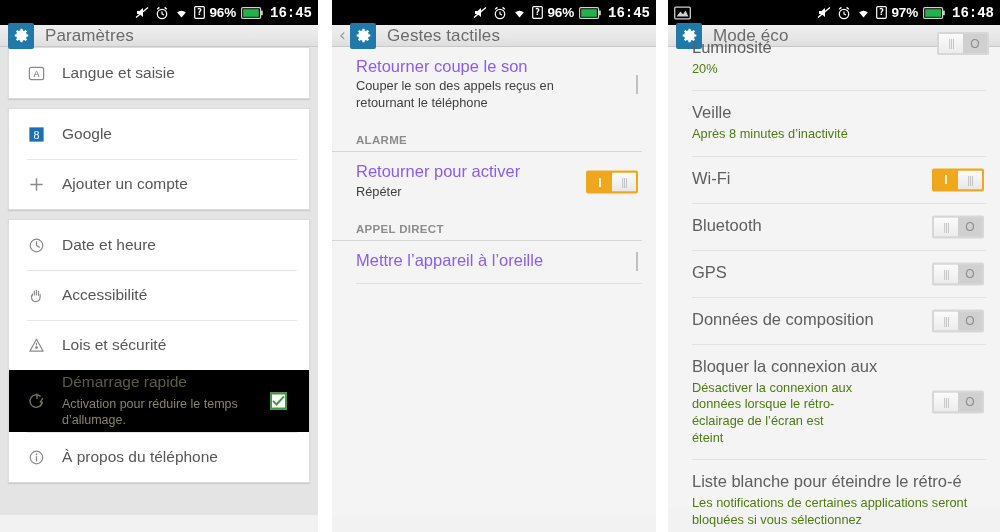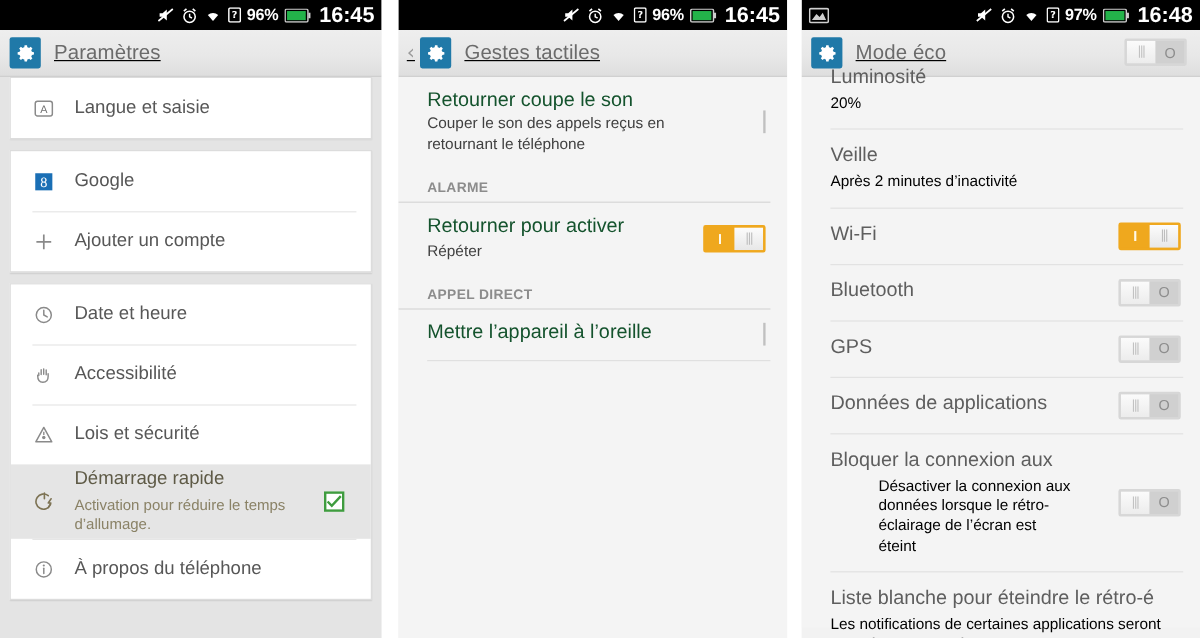--- a/index.html
+++ b/index.html
@@ -25,28 +25,28 @@
     padding:0 6px 0 6px; gap:5px;
     font-size:13px; font-weight:bold;
     position:relative;
   }
   .statusbar .left-icons{
     position:absolute; left:6px; top:0; height:25px;
     display:flex; align-items:center; gap:5px;
   }
   .sb-icon { display:inline-flex; align-items:center; }
   .sb-pct { font-size:13.5px; font-weight:bold; letter-spacing:-0.2px; }
-  .sb-time { font-size:18px; font-weight:bold; margin-left:2px; letter-spacing:0px;}
+  .sb-time { font-size:14px; font-weight:bold; margin-left:2px; letter-spacing:0px;font-family:Liberation Mono, monospace;}
 
   
   .titlebar{
-    height:39px;
+    height:22px;
     background:linear-gradient(to bottom,#eeeeee 0%,#e8e8e8 55%,#dedede 100%);
     border-bottom:1px solid #c8c8c8;
-    display:flex; align-items:center; padding-left:8px; position:relative;text-decoration:underline;
+    display:flex; align-items:center; padding-left:8px; position:relative;
   }
   .backchev{
     color:#9a9a9a; font-size:17px; line-height:1;
     margin-right:2px; margin-left:-1px; width:9px;
     font-family:"DejaVu Sans",sans-serif;
   }
   .appicon{
     width:26px;height:26px;background:#2079a8;
     border-radius:2px;display:flex;align-items:center;justify-content:center;
     flex:0 0 auto;
@@ -68,21 +68,21 @@
     display:flex; align-items:center;
     padding:0 14px 0 18px; height:50px; position:relative;
   }
   .row + .row::before{
     content:""; position:absolute; left:18px; right:12px; top:0;
     height:1px; background:#e6e6e6;
   }
   .row .ico{ width:30px; flex:0 0 30px; display:flex; align-items:center; justify-content:flex-start; }
   .row .lbl{ font-size:15.5px; color:#575757; margin-left:5px; }
   .row.highlight{
-    background:#e5e5e5; height:62px; align-items:center;
+    background:#000000; height:62px; align-items:center;
   }
   .row.highlight::before{ display:none; }
   .hl-texts{ margin-left:5px; display:flex; flex-direction:column; justify-content:center; }
   .hl-title{ font-size:15.5px; color:#5e5a46; font-weight:normal; }
   .hl-sub{ font-size:12.5px; color:#8a8266; line-height:1.26; margin-top:6px; }
   .chk-green{
     position:absolute; right:22px; top:50%; transform:translateY(-50%);
     width:17px;height:17px;border:2px solid #3f9c3f; background:#fff;
     display:flex;align-items:center;justify-content:center;
   }
@@ -91,43 +91,43 @@
   
   .p2body{ background:#f4f4f4; height:468px; padding:0 0 0 0; }
   .sect-hdr{
     font-size:11.5px; color:#8c8c8c; font-weight:bold; letter-spacing:0.3px;
     padding:11px 0 5px 24px; border-bottom:1px solid #d6d6d6;
     margin:0 14px 0 0;
   }
   .p2row{
     padding:10px 14px 12px 24px; position:relative; min-height:40px;
   }
-  .p2title{ font-size:16.5px; color:#14532d; line-height:1.18; }
+  .p2title{ font-size:16.5px; color:#8b5cf6; line-height:1.18; }
   .p2sub{ font-size:12.8px; color:#404040; line-height:1.28; margin-top:2px; max-width:245px; }
   .p2sep{ height:1px; background:#e0e0e0; margin:0 14px 0 24px; }
   .p2ctrl{ position:absolute; right:18px; top:50%; transform:translateY(-50%); }
   .chk-empty{ width:17px;height:17px;border:1px solid #c0c0c0; background:#fbfbfb; }
 
   
   .tg{ width:52px; height:23px; display:flex; border-radius:2px; overflow:hidden; }
   .tg .half{ width:50%; display:flex; align-items:center; justify-content:center; font-size:11px; line-height:1; }
   .tg.on{ border:2px solid #efa81e; background:#efa81e; }
   .tg.on .left{ background:#efa81e; color:#fff9ea; font-weight:bold; font-size:12px;}
   .tg.on .right{ background:linear-gradient(to bottom,#fcfcfc,#e7e7e7); color:#bdbdbd; font-size:11px; letter-spacing:-1px;}
   .tg.off{ border:2px solid #d7d7d7; background:#d7d7d7; }
   .tg.off .left{ background:linear-gradient(to bottom,#fbfbfb,#ececec); color:#c2c2c2; font-size:11px; letter-spacing:-1px;}
   .tg.off .right{ background:#d0d0d0; color:#8d8d8d; font-size:12px;}
 
   .p3body{ background:#f4f4f4; height:468px; }
   .p3row{ padding:12px 14px 13px 24px; position:relative; min-height:46px; }
   .p3title{ font-size:16.5px; color:#5e5e5e; line-height:1.2; white-space:nowrap; overflow:hidden; }
   .p3title.clip{ width:205px; }
   .p3title.clipwide{ width:280px; }
-  .p3sub{ font-size:12.8px; color:#000000; line-height:1.3; margin-top:3px; }
-  .p3sub.narrow{ max-width:165px;margin-left:40px; }
+  .p3sub{ font-size:12.8px; color:#4d7c0f; line-height:1.3; margin-top:3px; }
+  .p3sub.narrow{ max-width:165px; }
   .p3sep{ height:1px; background:#e2e2e2; margin:0 14px 0 24px; }
   .p3ctrl{ position:absolute; right:16px; top:50%; transform:translateY(-50%); }
   .cut-top{ padding-top:0; margin-top:-9px; }
 </style>
 </head>
 <body>
 
 <div class="panel p1">
 
   <div class="statusbar">
@@ -423,21 +423,21 @@
   <div class="p3body">
 
     <div class="p3row cut-top">
       <div class="p3title">Luminosité</div>
       <div class="p3sub">20%</div>
     </div>
     <div class="p3sep"></div>
 
     <div class="p3row">
       <div class="p3title">Veille</div>
-      <div class="p3sub">Après 2 minutes d’inactivité</div>
+      <div class="p3sub">Après 8 minutes d’inactivité</div>
     </div>
     <div class="p3sep"></div>
 
     <div class="p3row">
       <div class="p3title">Wi-Fi</div>
       <span class="p3ctrl">
         <span class="tg on">
             <span class="half left">I</span>
             <span class="half right">|||</span>
           </span>
@@ -461,21 +461,21 @@
       <span class="p3ctrl">
         <span class="tg off">
             <span class="half left">|||</span>
             <span class="half right">O</span>
           </span>
       </span>
     </div>
     <div class="p3sep"></div>
 
     <div class="p3row">
-      <div class="p3title clip">Données de applications</div>
+      <div class="p3title clip">Données de composition</div>
       <span class="p3ctrl">
         <span class="tg off">
             <span class="half left">|||</span>
             <span class="half right">O</span>
           </span>
       </span>
     </div>
     <div class="p3sep"></div>
 
     <div class="p3row">

